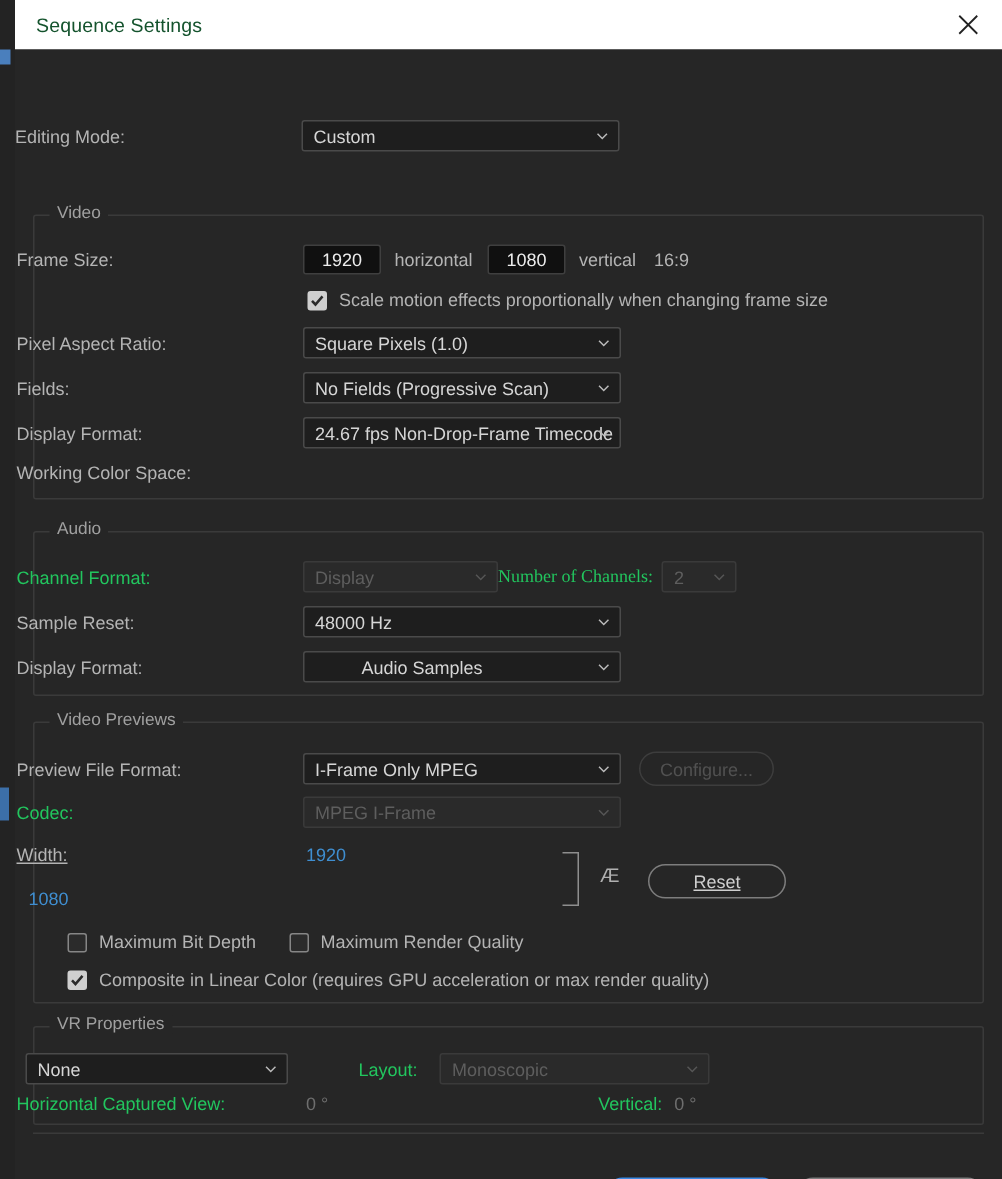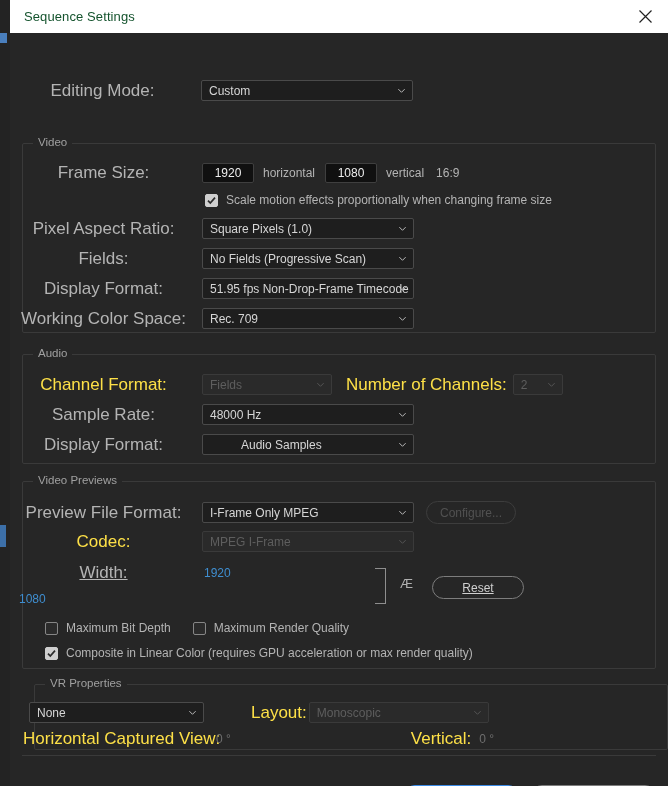--- a/index.html
+++ b/index.html
@@ -55,25 +55,25 @@
   
   #body {
     flex: 1; position: relative;
     padding: 0;
     background: #262626;
   }
 
   .row { display: flex; align-items: center; }
 
   .lbl {
-    color: #b4b4b4; font-size: 17px;
-    text-align: center;
+    color: #b4b4b4; font-size: 12px;
+    text-align: left;
     white-space: nowrap;
   }
-  .lbl.dim { color: #fde047; }
+  .lbl.dim { color: #22c55e; }
   .plain {
     color: #b4b4b4; font-size: 12px; white-space: nowrap;
   }
   .plain.dim { color: #6e6e6e; }
   .value-blue {
     color: #3f8ed0; font-size: 12px; white-space: nowrap; cursor: ns-resize;
   }
 
   
   .sel {
@@ -241,60 +241,54 @@
           <span>No Fields (Progressive Scan)</span>
           <svg class="chev" viewBox="0 0 10 10">
               <path d="M1.5 3.5 L5 7 L8.5 3.5" stroke="#b9b9b9" stroke-width="1.1" fill="none"></path>
             </svg>
         </div>
       </div>
 
       <div class="row" style="position:absolute; left:-12px; top:134px;">
         <div class="lbl" style="width:185px;">Display Format:</div>
         <div class="sel" style="width:212px; margin-left:6px;">
-          <span>51.95 fps Non-Drop-Frame Timecode</span>
+          <span>24.67 fps Non-Drop-Frame Timecode</span>
           <svg class="chev" viewBox="0 0 10 10">
               <path d="M1.5 3.5 L5 7 L8.5 3.5" stroke="#b9b9b9" stroke-width="1.1" fill="none"></path>
             </svg>
         </div>
       </div>
 
       <div class="row" style="position:absolute; left:-12px; top:164px;">
         <div class="lbl" style="width:185px;">Working Color Space:</div>
-        <div class="sel" style="width:212px; margin-left:6px;">
-          <span>Rec. 709</span>
-          <svg class="chev" viewBox="0 0 10 10">
-              <path d="M1.5 3.5 L5 7 L8.5 3.5" stroke="#b9b9b9" stroke-width="1.1" fill="none"></path>
-            </svg>
-        </div>
       </div>
     </div>
 
     <div class="group" style="left:12px; top:321px; width:634px; height:110px;">
       <div class="legend">Audio</div>
 
       <div class="row" style="position:absolute; left:-12px; top:19px;">
         <div class="lbl dim" style="width:185px;">Channel Format:</div>
         <div class="sel disabled" style="width:130px; margin-left:6px;">
-          <span>Fields</span>
+          <span>Display</span>
           <svg class="chev" viewBox="0 0 10 10">
               <path d="M1.5 3.5 L5 7 L8.5 3.5" stroke="#555" stroke-width="1.1" fill="none"></path>
             </svg>
         </div>
-        <div class="lbl dim" style="margin-left:14px;">Number of Channels:</div>
+        <div class="lbl dim" style="margin-left:0;font-family:Liberation Serif, serif;">Number of Channels:</div>
         <div class="sel disabled" style="width:50px; margin-left:6px;">
           <span>2</span>
           <svg class="chev" viewBox="0 0 10 10">
               <path d="M1.5 3.5 L5 7 L8.5 3.5" stroke="#555" stroke-width="1.1" fill="none"></path>
             </svg>
         </div>
       </div>
 
       <div class="row" style="position:absolute; left:-12px; top:49px;">
-        <div class="lbl" style="width:185px;">Sample Rate:</div>
+        <div class="lbl" style="width:185px;">Sample Reset:</div>
         <div class="sel" style="width:212px; margin-left:6px;">
           <span>48000 Hz</span>
           <svg class="chev" viewBox="0 0 10 10">
               <path d="M1.5 3.5 L5 7 L8.5 3.5" stroke="#b9b9b9" stroke-width="1.1" fill="none"></path>
             </svg>
         </div>
       </div>
 
       <div class="row" style="position:absolute; left:-12px; top:79px;">
         <div class="lbl" style="width:185px;">Display Format:</div>
@@ -359,32 +353,32 @@
         <div class="cb" style="margin-left:22px;">
           
         </div>
         <div class="plain" style="margin-left:8px;">Maximum Render Quality</div>
       </div>
     </div>
 
     <div id="link-bracket"></div>
     <div id="chain-icon">Ӕ</div>
 
-    <div class="group" style="left:24px; top:651px; width:634px; height:66px;">
+    <div class="group" style="left:12px; top:651px; width:634px; height:66px;">
       <div class="legend">VR Properties</div>
 
       <div class="row" style="position:absolute; left:-12px; top:17px;">
         <div class="sel" style="width:175px; margin-left:6px;">
           <span>None</span>
           <svg class="chev" viewBox="0 0 10 10">
               <path d="M1.5 3.5 L5 7 L8.5 3.5" stroke="#b9b9b9" stroke-width="1.1" fill="none"></path>
             </svg>
         </div>
         <div class="lbl dim" style="margin-left:47px;">Layout:</div>
-        <div class="sel disabled" style="width:180px; margin-left:2px;">
+        <div class="sel disabled" style="width:180px; margin-left:15px;">
           <span>Monoscopic</span>
           <svg class="chev" viewBox="0 0 10 10">
               <path d="M1.5 3.5 L5 7 L8.5 3.5" stroke="#555" stroke-width="1.1" fill="none"></path>
             </svg>
         </div>
       </div>
 
       <div class="row" style="position:absolute; left:-12px; top:44px;">
         <div class="lbl dim" style="width:185px;">Horizontal Captured View:</div>
         <div class="plain dim" style="margin-left:8px;">0 °</div>

